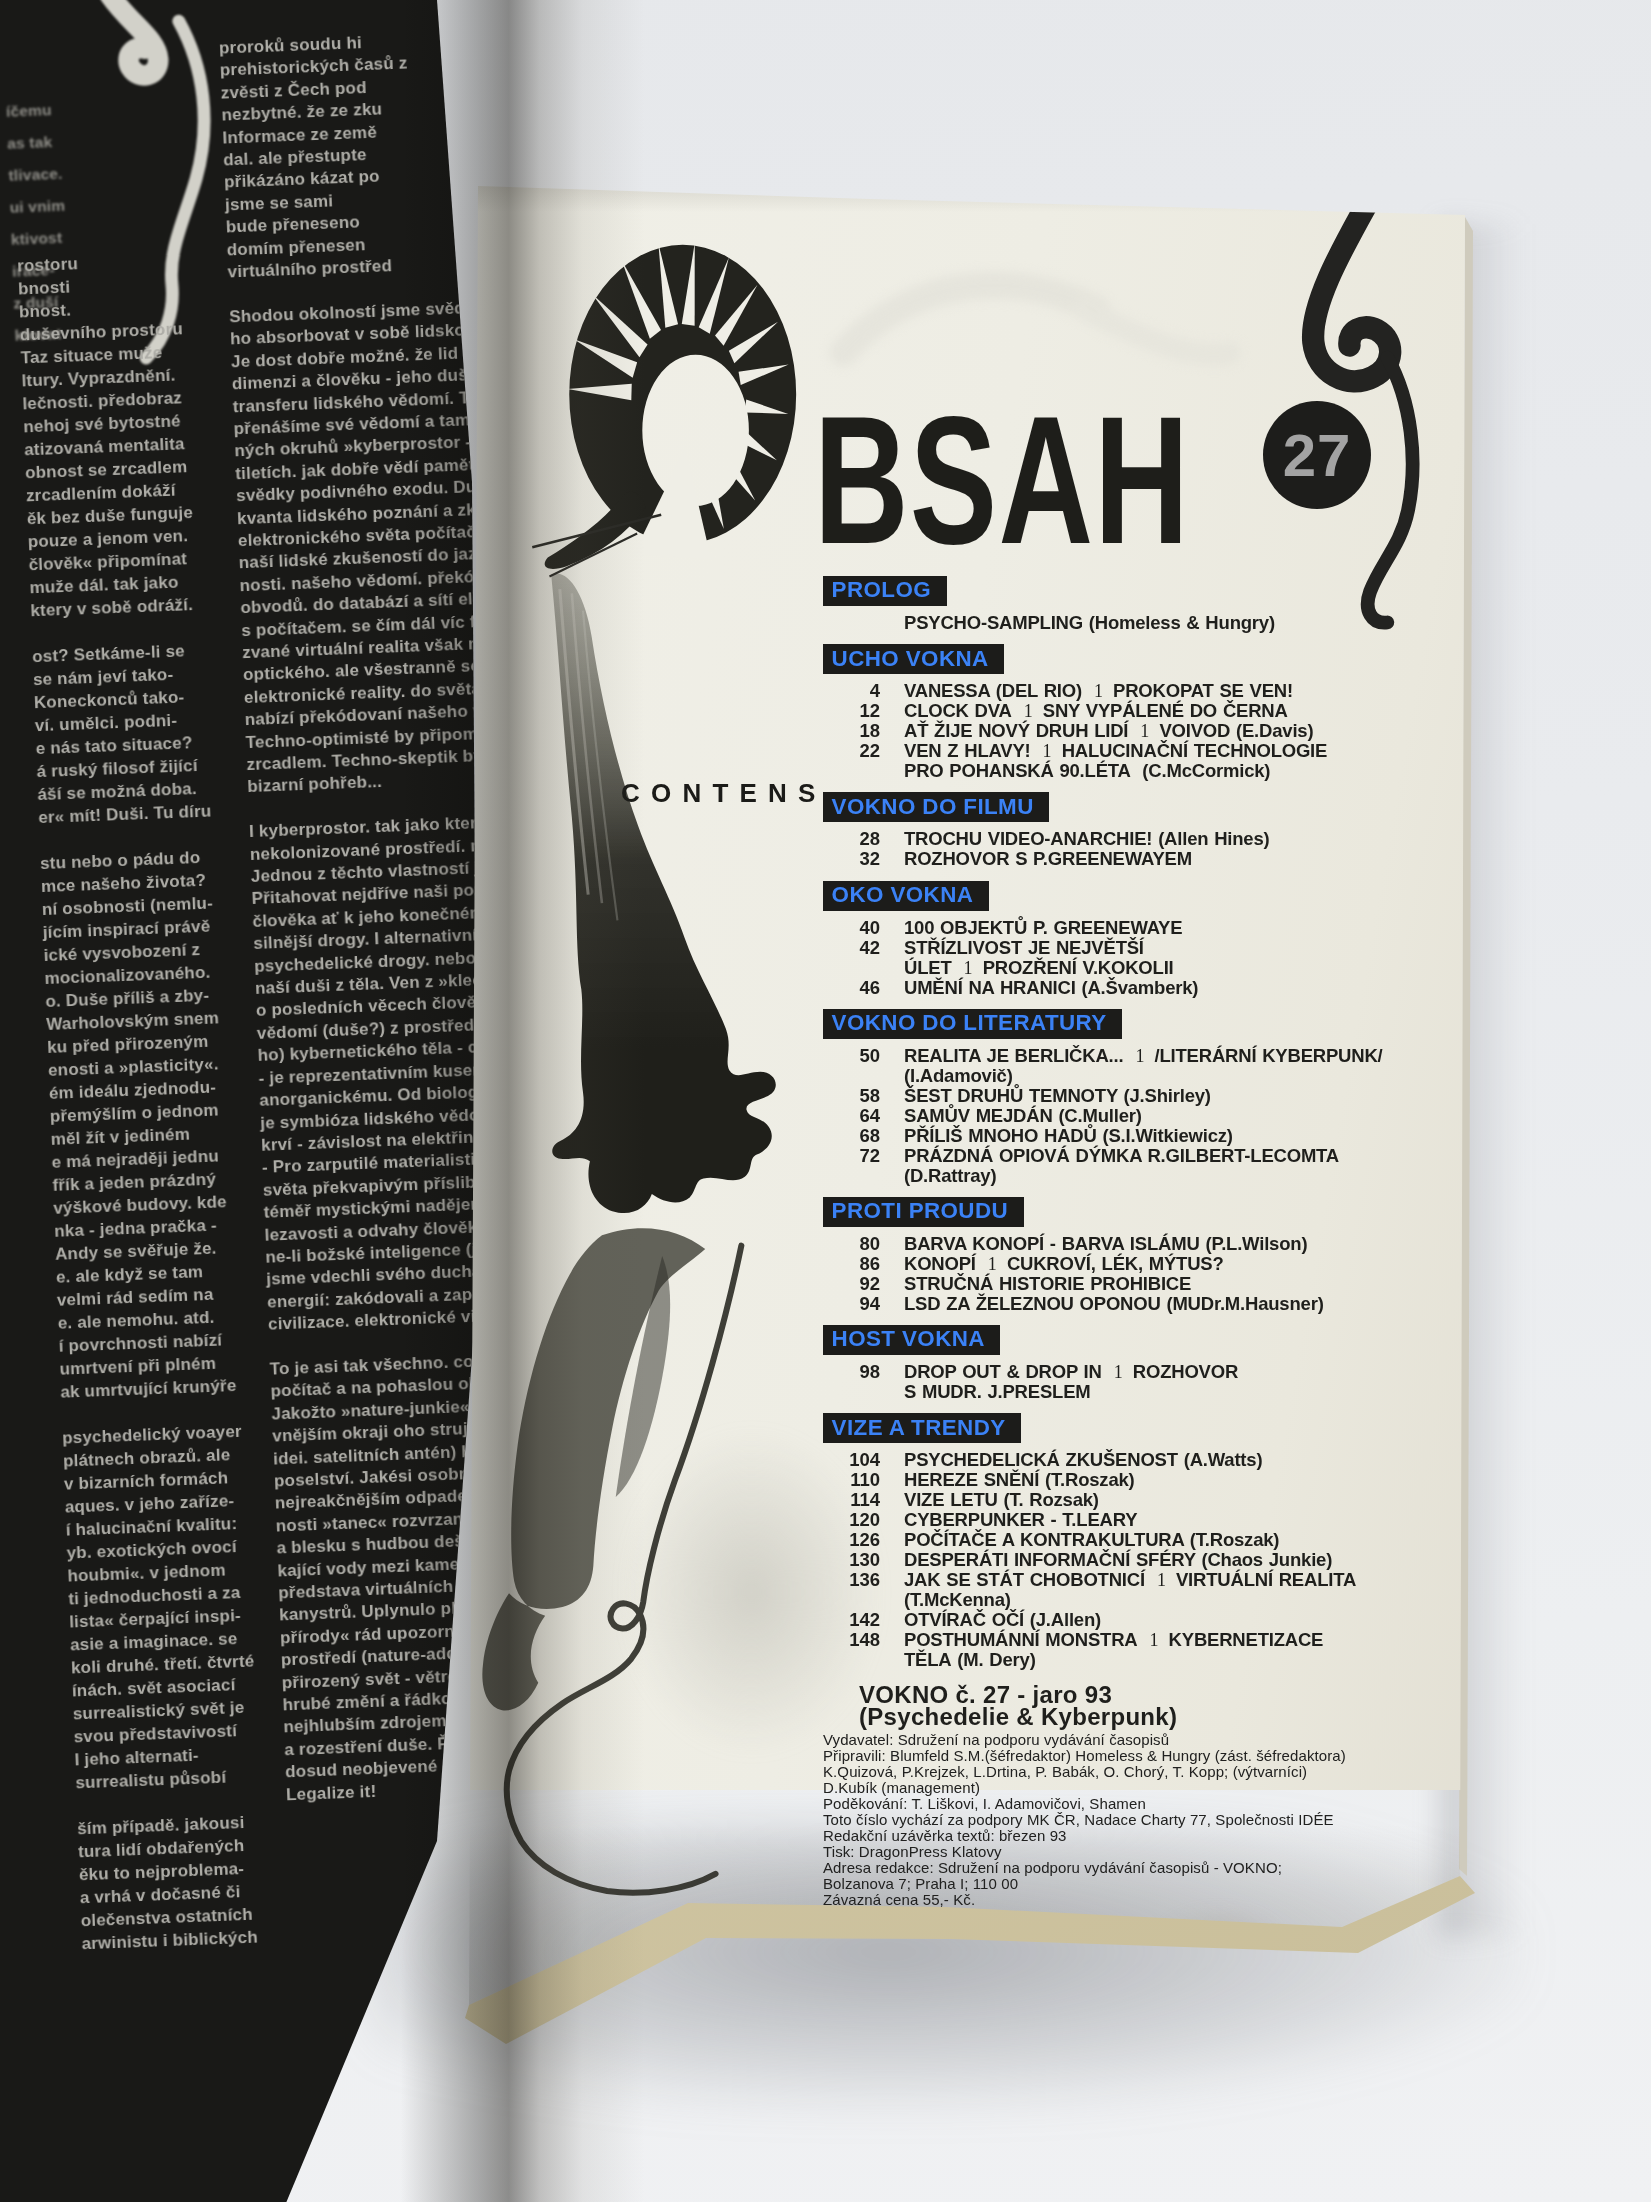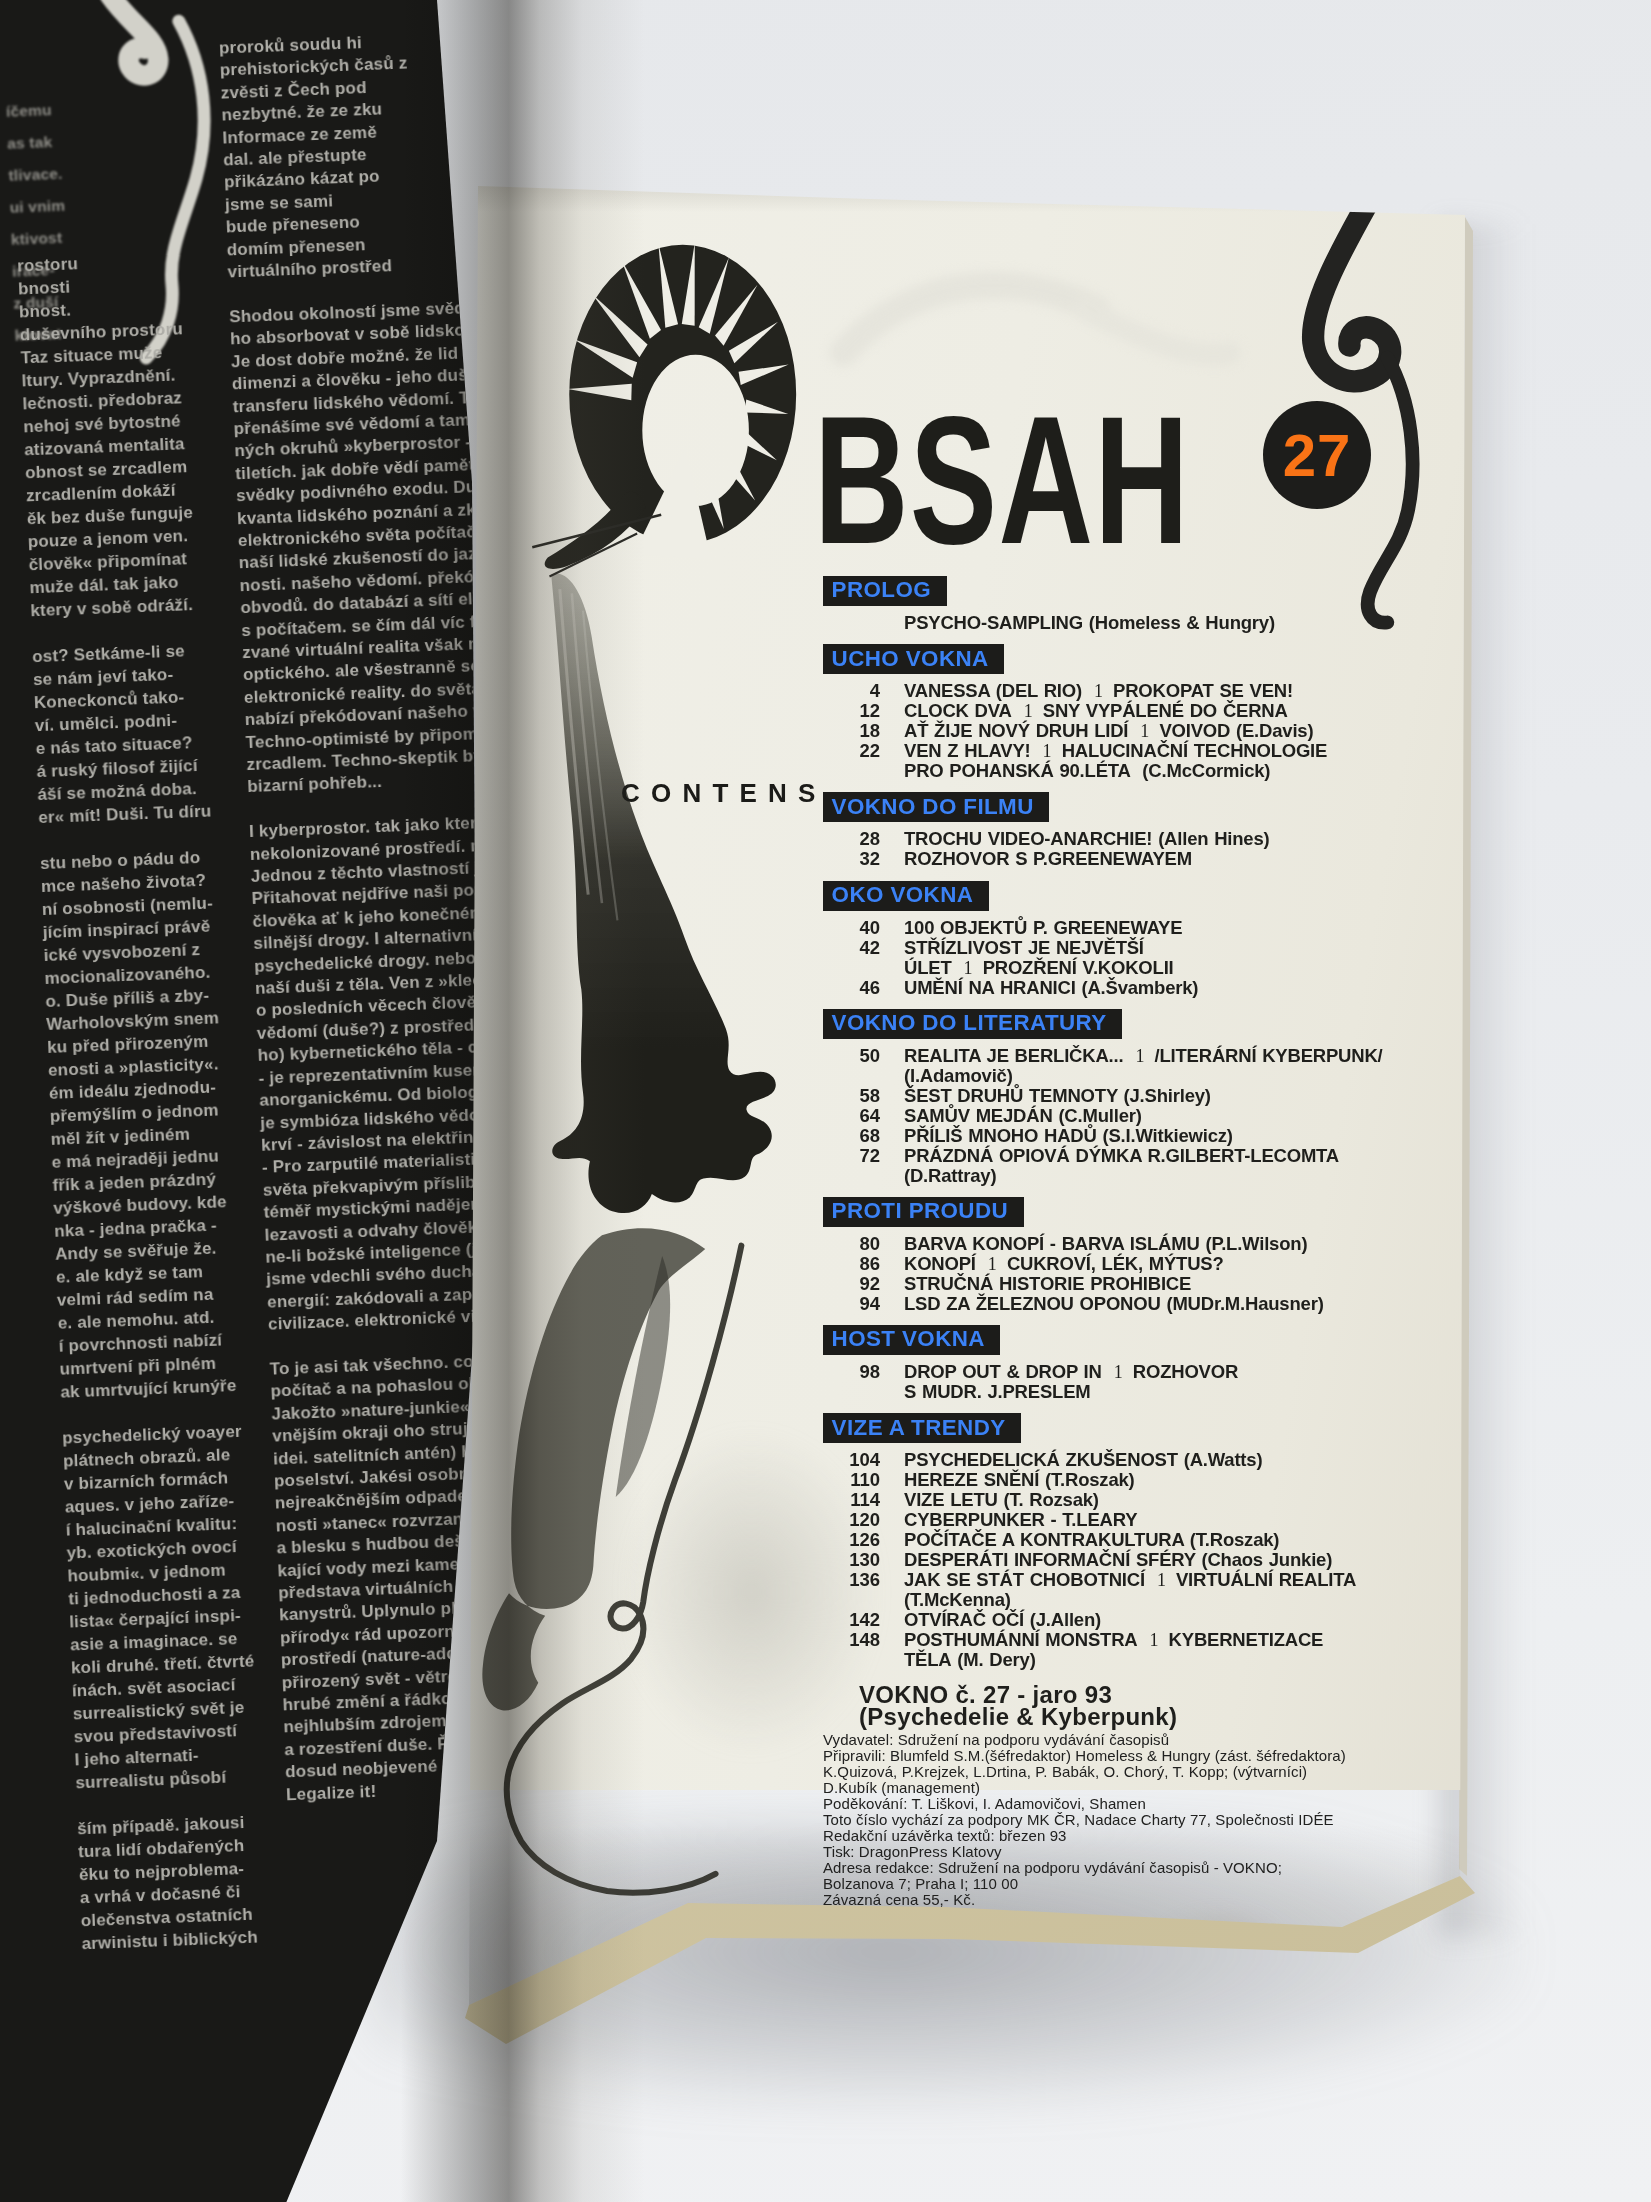--- a/index.html
+++ b/index.html
@@ -43,21 +43,21 @@
     background:linear-gradient(180deg,rgba(88,84,74,.22),transparent);}
   #rp-bottomshade{left:465px;top:1824px;width:1015px;height:189px;
     background:linear-gradient(180deg,transparent,rgba(80,78,68,.16));}
   #gutter{left:361px;top:0;width:284px;height:2203px;
     background:linear-gradient(90deg,transparent 0%,rgba(12,12,9,0) 14%,rgba(12,12,9,.30) 40%,rgba(24,22,17,.46) 52%,rgba(56,52,43,.26) 63%,rgba(92,88,75,.10) 78%,transparent 100%);}
 
   
   #bsah{left:814px;top:389px;font-size:182px;line-height:182px;font-weight:700;
     color:#1e1e1a;letter-spacing:1.7px;transform:scaleX(.72);transform-origin:left top;}
   #issue-badge{left:1263px;top:401px;width:108px;height:108px;border-radius:50%;
-    background:#1d1d1b;color:#f97316;display:flex;align-items:center;justify-content:center;
+    background:#1d1d1b;color:#a3a3a3;display:flex;align-items:center;justify-content:center;
     font-size:60px;font-weight:700;letter-spacing:0.9px;}
   #contens{left:621px;top:778px;font-size:26px;font-weight:700;letter-spacing:11.2px;color:#1b1b18;}
 
   
   #toc{left:823px;top:576px;width:602px;color:#1f1f1c;}
   .toc-header{display:inline-block;background:#1c1c1a;color:#3b82f6;font-weight:700;
     font-size:22.4px;line-height:22.4px;padding:3.4px 15.5px 4.3px 8.6px;letter-spacing:0.4px;margin-bottom:6.9px;}
   .toc-section{margin-bottom:11.2px;}
   .toc-item{display:flex;align-items:flex-start;}
   .toc-item .pg{flex:none;width:57px;text-align:right;padding-right:24px;

